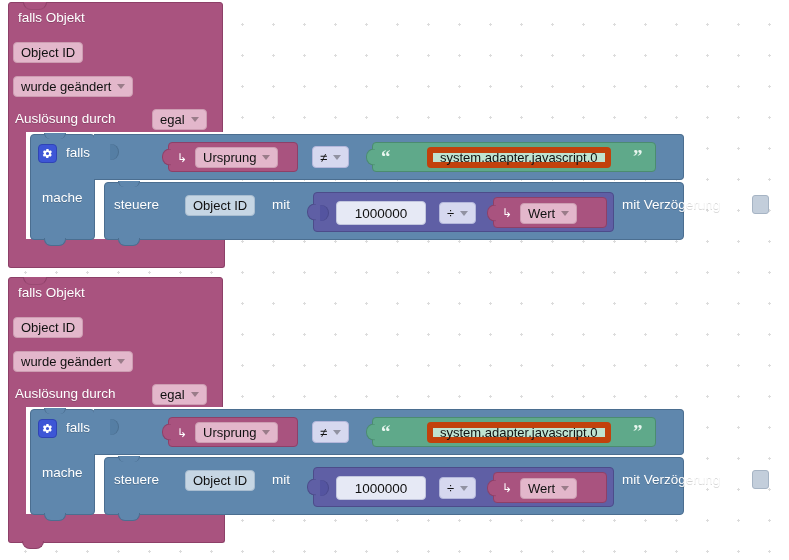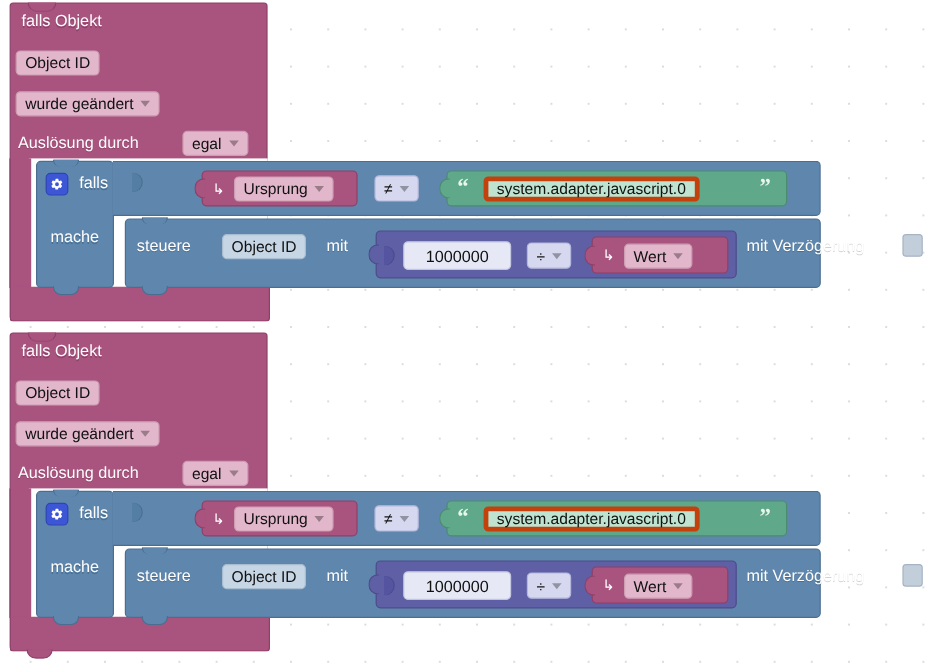--- a/index.html
+++ b/index.html
@@ -69,21 +69,21 @@
     padding: 0 7px;
     border-radius: 4px;
     font-size: 13px;
     color: #111111;
     white-space: nowrap;
   }
 
   .field-pink   { background: #e3b7cb; border: 1px solid #cd9db2; }
   .field-blue   { background: #c6d6e4; border: 1px solid #a9bdd0; }
   .field-lav    { background: #d6d8ef; border: 1px solid #b4b7db; }
-  .field-green  { background: #bfe3d1; border: 4px solid #c2410c; }
+  .field-green  { background: #bfe3d1; border: 6px solid #c2410c; margin-left: 24px; }
   .field-white  { background: #e6e9f5; border: 1px solid #c2c6de; }
 
   .caret {
     display: inline-block;
     width: 0;
     height: 0;
     margin-left: 6px;
     border-left: 4px solid transparent;
     border-right: 4px solid transparent;
     border-top: 5px solid rgba(0,0,0,0.32);

